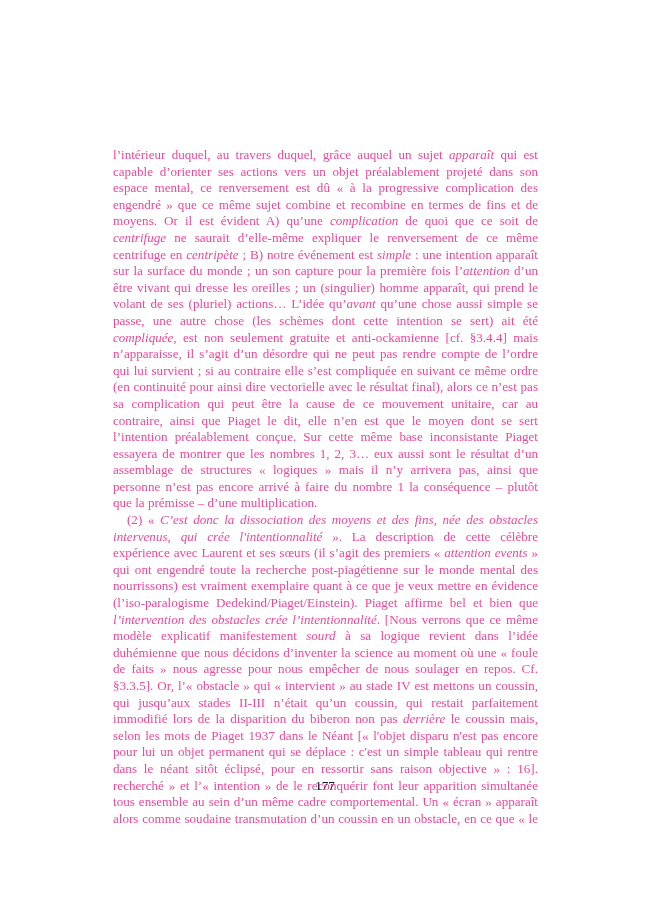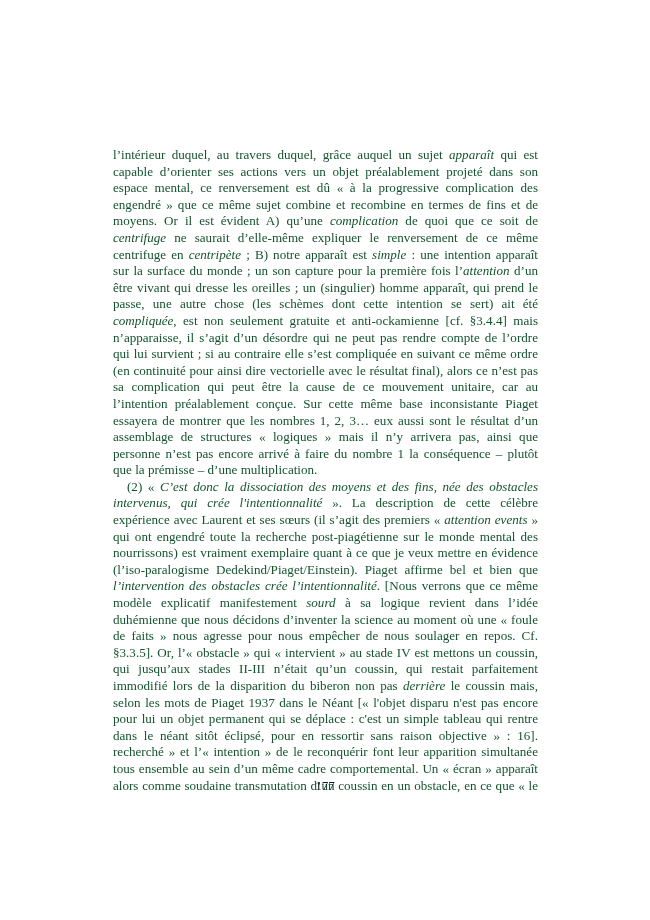--- a/index.html
+++ b/index.html
@@ -1,20 +1,20 @@
 <!DOCTYPE html>
 <html><head>
   <meta charset="utf-8">
   <style>
     html, body { margin: 0; padding: 0; background: #ffffff; }
     body { width: 650px; height: 920px; position: relative; overflow: hidden; }
     .page {
       position: absolute; left: 113px; top: 147px; width: 425px;
       font-family: "Liberation Serif", "DejaVu Serif", serif;
-      font-size: 13.1px; line-height: 16.6px; color: #14532d;
+      font-size: 13.1px; line-height: 16.6px; color: #ec4899;
       text-align: justify; hyphens: none;
     }
     .line { display: block; text-align: justify; text-align-last: justify; white-space: nowrap; height: 16.6px; }
     .line.last { text-align-last: left; }
     .line.indent { padding-left: 14px; }
     .page-number {
       position: absolute; left: 0; width: 650px; top: 778px; text-align: center;
       font-family: "Liberation Serif", "DejaVu Serif", serif; font-size: 13.1px; color: #0f172a;
     }
     i { font-style: italic; }
@@ -22,29 +22,31 @@
 </head>
 <body>
 
 <div class="page" id="body">
     <span class="line"><span>l’intérieur duquel, au travers duquel, grâce auquel un sujet </span><i>apparaît</i><span> qui est</span></span>
     <span class="line"><span>capable d’orienter ses actions vers un objet préalablement projeté dans son</span></span>
     <span class="line"><span>espace mental, ce renversement est dû « à la progressive complication des</span></span>
     <span class="line"><span>engendré » que ce même sujet combine et recombine en termes de fins et de</span></span>
     <span class="line"><span>moyens. Or il est évident A) qu’une </span><i>complication</i><span> de quoi que ce soit de</span></span>
     <span class="line"><i>centrifuge</i><span> ne saurait d’elle-même expliquer le renversement de ce même</span></span>
-    <span class="line"><span>centrifuge en </span><i>centripète</i><span> ; B) notre apparaît est </span><i>simple</i><span> : une intention apparaît</span></span>
+    <span class="line"><span>centrifuge en </span><i>centripète</i><span> ; B) notre événement est </span><i>simple</i><span> : une intention apparaît</span></span>
     <span class="line"><span>sur la surface du monde ; un son capture pour la première fois l’</span><i>attention</i><span> d’un</span></span>
     <span class="line"><span>être vivant qui dresse les oreilles ; un (singulier) homme apparaît, qui prend le</span></span>
+    <span class="line"><span>volant de ses (pluriel) actions…  L’idée qu’</span><i>avant</i><span> qu’une chose aussi simple se</span></span>
     <span class="line"><span>passe, une autre chose (les schèmes dont cette intention se sert) ait été</span></span>
     <span class="line"><i>compliquée</i><span>, est non seulement gratuite et anti-ockamienne [cf. §3.4.4] mais</span></span>
     <span class="line"><span>n’apparaisse, il s’agit d’un désordre qui ne peut pas rendre compte de l’ordre</span></span>
     <span class="line"><span>qui lui survient ; si au contraire elle s’est compliquée en suivant ce même ordre</span></span>
     <span class="line"><span>(en continuité pour ainsi dire vectorielle avec le résultat final), alors ce n’est pas</span></span>
     <span class="line"><span>sa complication qui peut être la cause de ce mouvement unitaire, car au</span></span>
+    <span class="line"><span>contraire, ainsi que Piaget le dit, elle n’en est que le moyen dont se sert</span></span>
     <span class="line"><span>l’intention préalablement conçue. Sur cette même base inconsistante Piaget</span></span>
     <span class="line"><span>essayera de montrer que les nombres 1, 2, 3… eux aussi sont le résultat d’un</span></span>
     <span class="line"><span>assemblage de structures « logiques » mais il n’y arrivera pas, ainsi que</span></span>
     <span class="line"><span>personne n’est pas encore arrivé à faire du nombre 1 la conséquence – plutôt</span></span>
     <span class="line last"><span>que la prémisse – d’une multiplication.</span></span>
     <span class="line indent"><span>(2) « </span><i>C’est donc la dissociation des moyens et des fins, née des obstacles</i></span>
     <span class="line"><i>intervenus, qui crée l'intentionnalité</i><span> ». La description de cette célèbre</span></span>
     <span class="line"><span>expérience avec Laurent et ses sœurs (il s’agit des premiers « </span><i>attention events</i><span> »</span></span>
     <span class="line"><span>qui ont engendré toute la recherche post-piagétienne sur le monde mental des</span></span>
     <span class="line"><span>nourrissons) est vraiment exemplaire quant à ce que je veux mettre en évidence</span></span>

